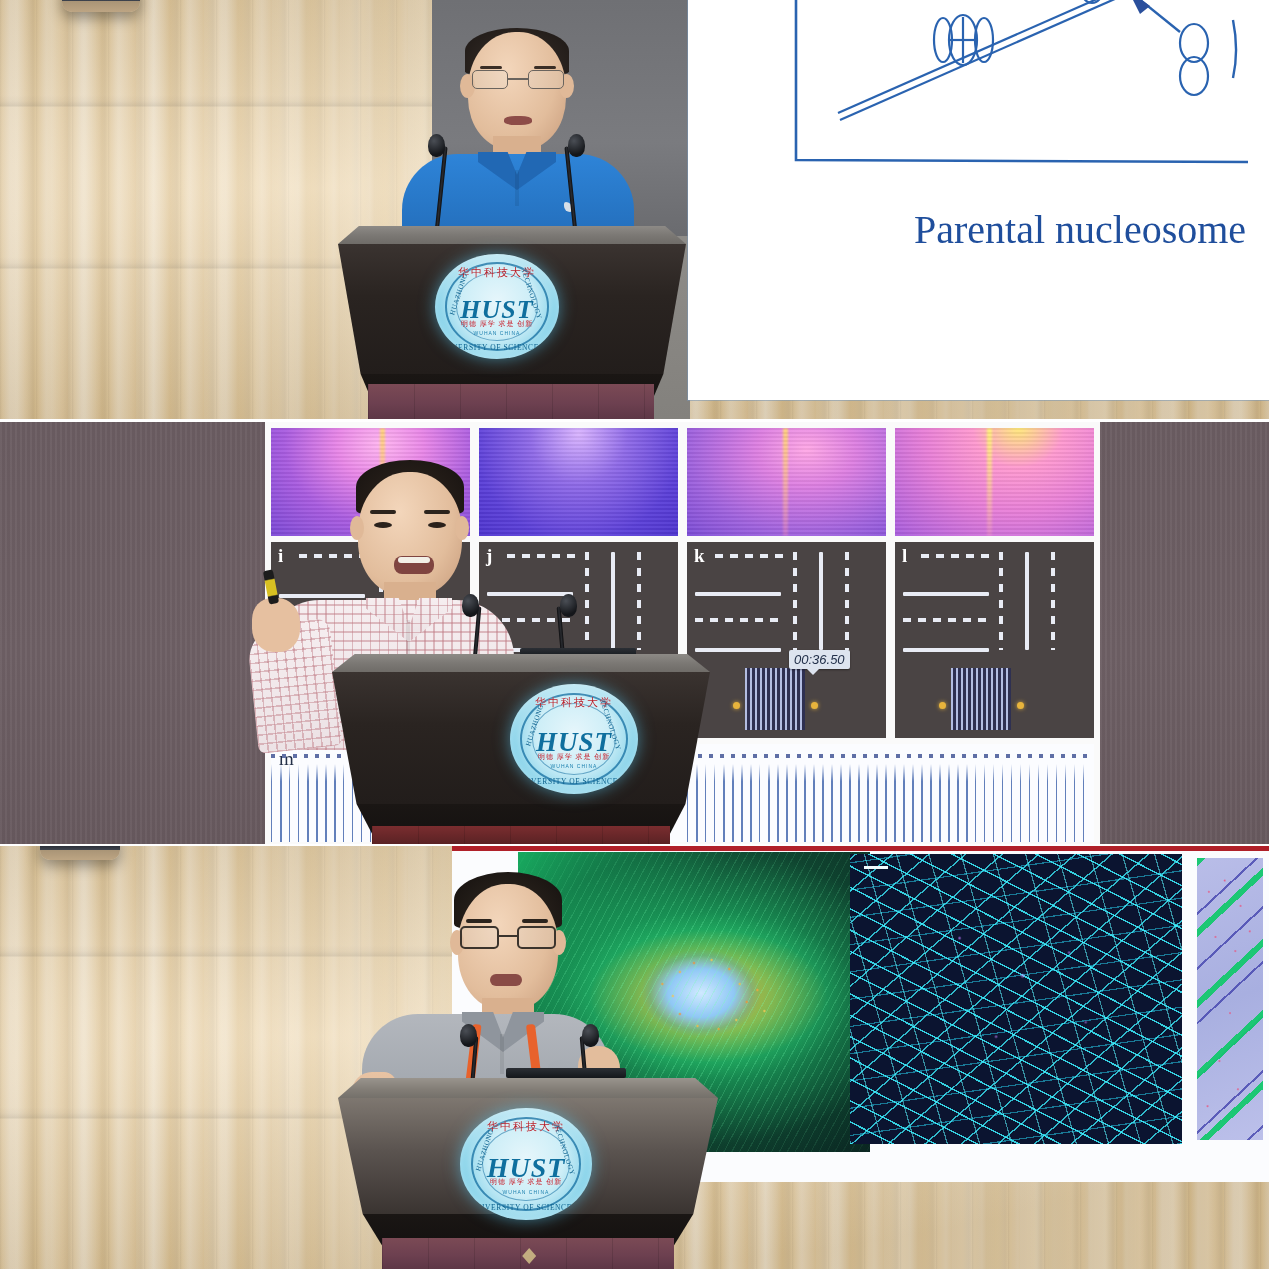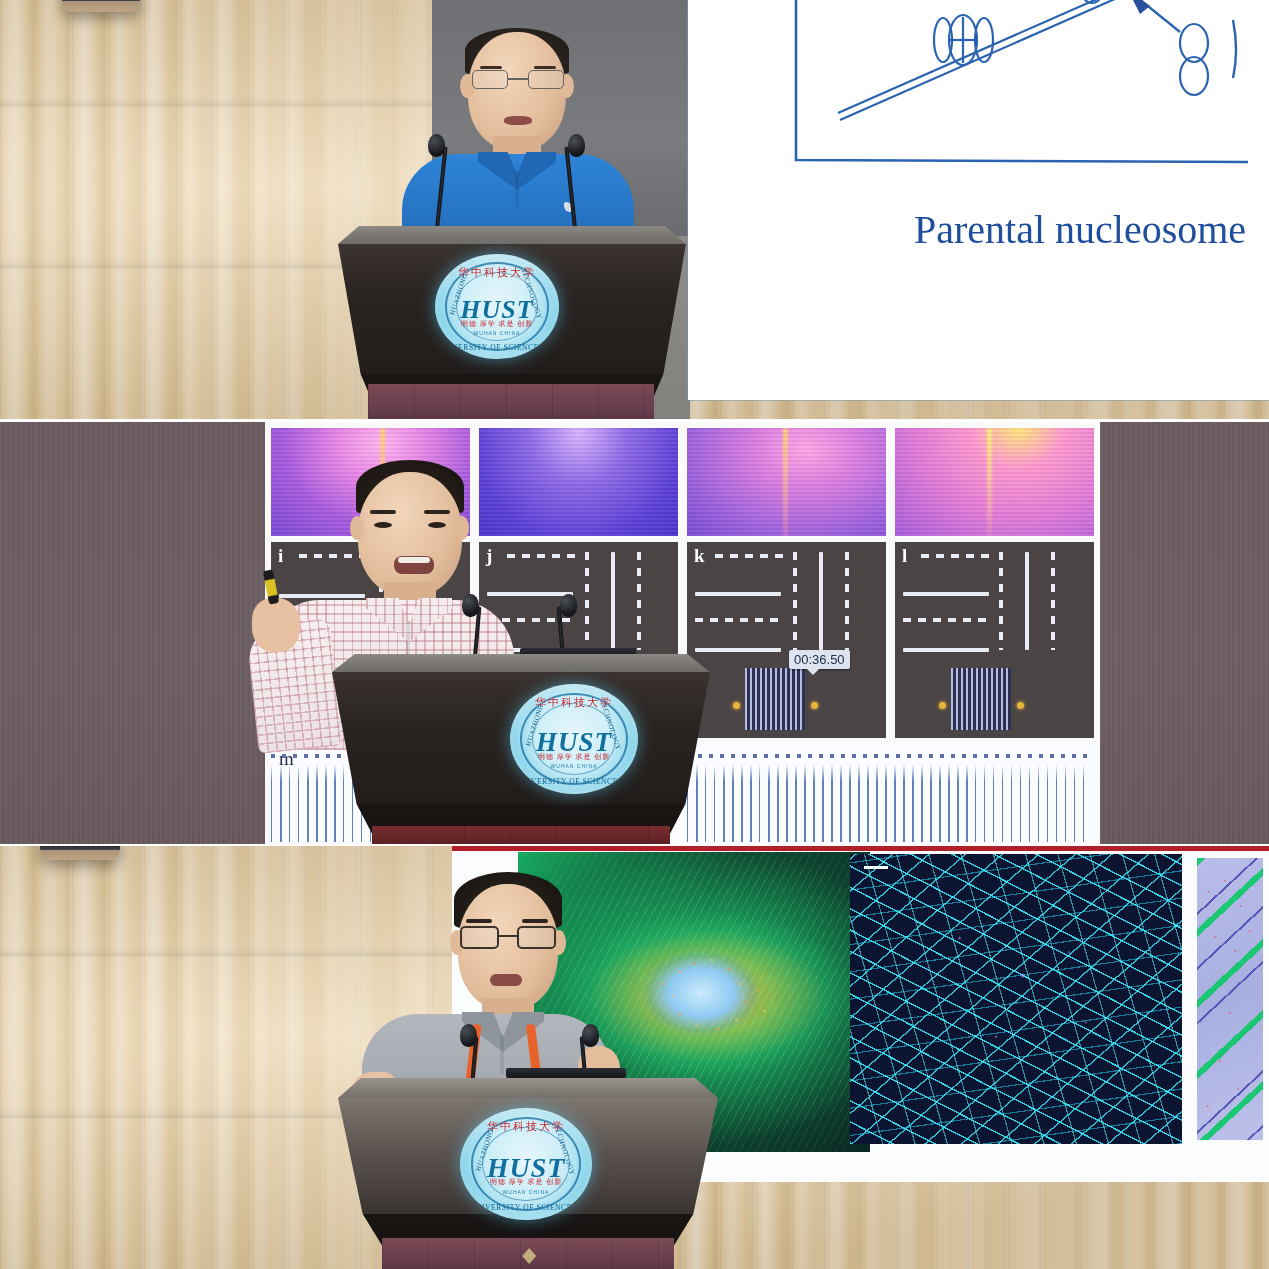--- a/index.html
+++ b/index.html
@@ -526,21 +526,21 @@
             <div class="dots-h" style="left:28px; top:12px; width:72px;"></div>
             <div class="dash-h" style="left:8px;  top:50px;  width:86px;"></div>
             <div class="dots-h" style="left:8px;  top:76px;  width:86px;"></div>
             <div class="dash-h" style="left:8px;  top:106px; width:86px;"></div>
             <div class="dots-v" style="left:106px; top:10px; height:98px;"></div>
             <div class="dash-v" style="left:132px; top:10px; height:98px;"></div>
             <div class="dots-v" style="left:158px; top:10px; height:98px;"></div>
             <div class="comb" style="left:58px; top:126px; width:60px; height:62px;"></div>
             <div class="gold-dot" style="left:46px; top:160px;"></div>
             <div class="gold-dot" style="left:124px; top:160px;"></div>
-            <div class="tip" style="left:102px; top:108px;">00:36.50</div>
+            <div class="tip" style="left:102px; top:108px;font-style:italic;">00:36.50</div>
           </div>
 
           <div class="kymo">
             <div class="plab">l</div>
             <div class="dots-h" style="left:26px; top:12px; width:72px;"></div>
             <div class="dash-h" style="left:8px;  top:50px;  width:86px;"></div>
             <div class="dots-h" style="left:8px;  top:76px;  width:86px;"></div>
             <div class="dash-h" style="left:8px;  top:106px; width:86px;"></div>
             <div class="dots-v" style="left:104px; top:10px; height:98px;"></div>
             <div class="dash-v" style="left:130px; top:10px; height:98px;"></div>

